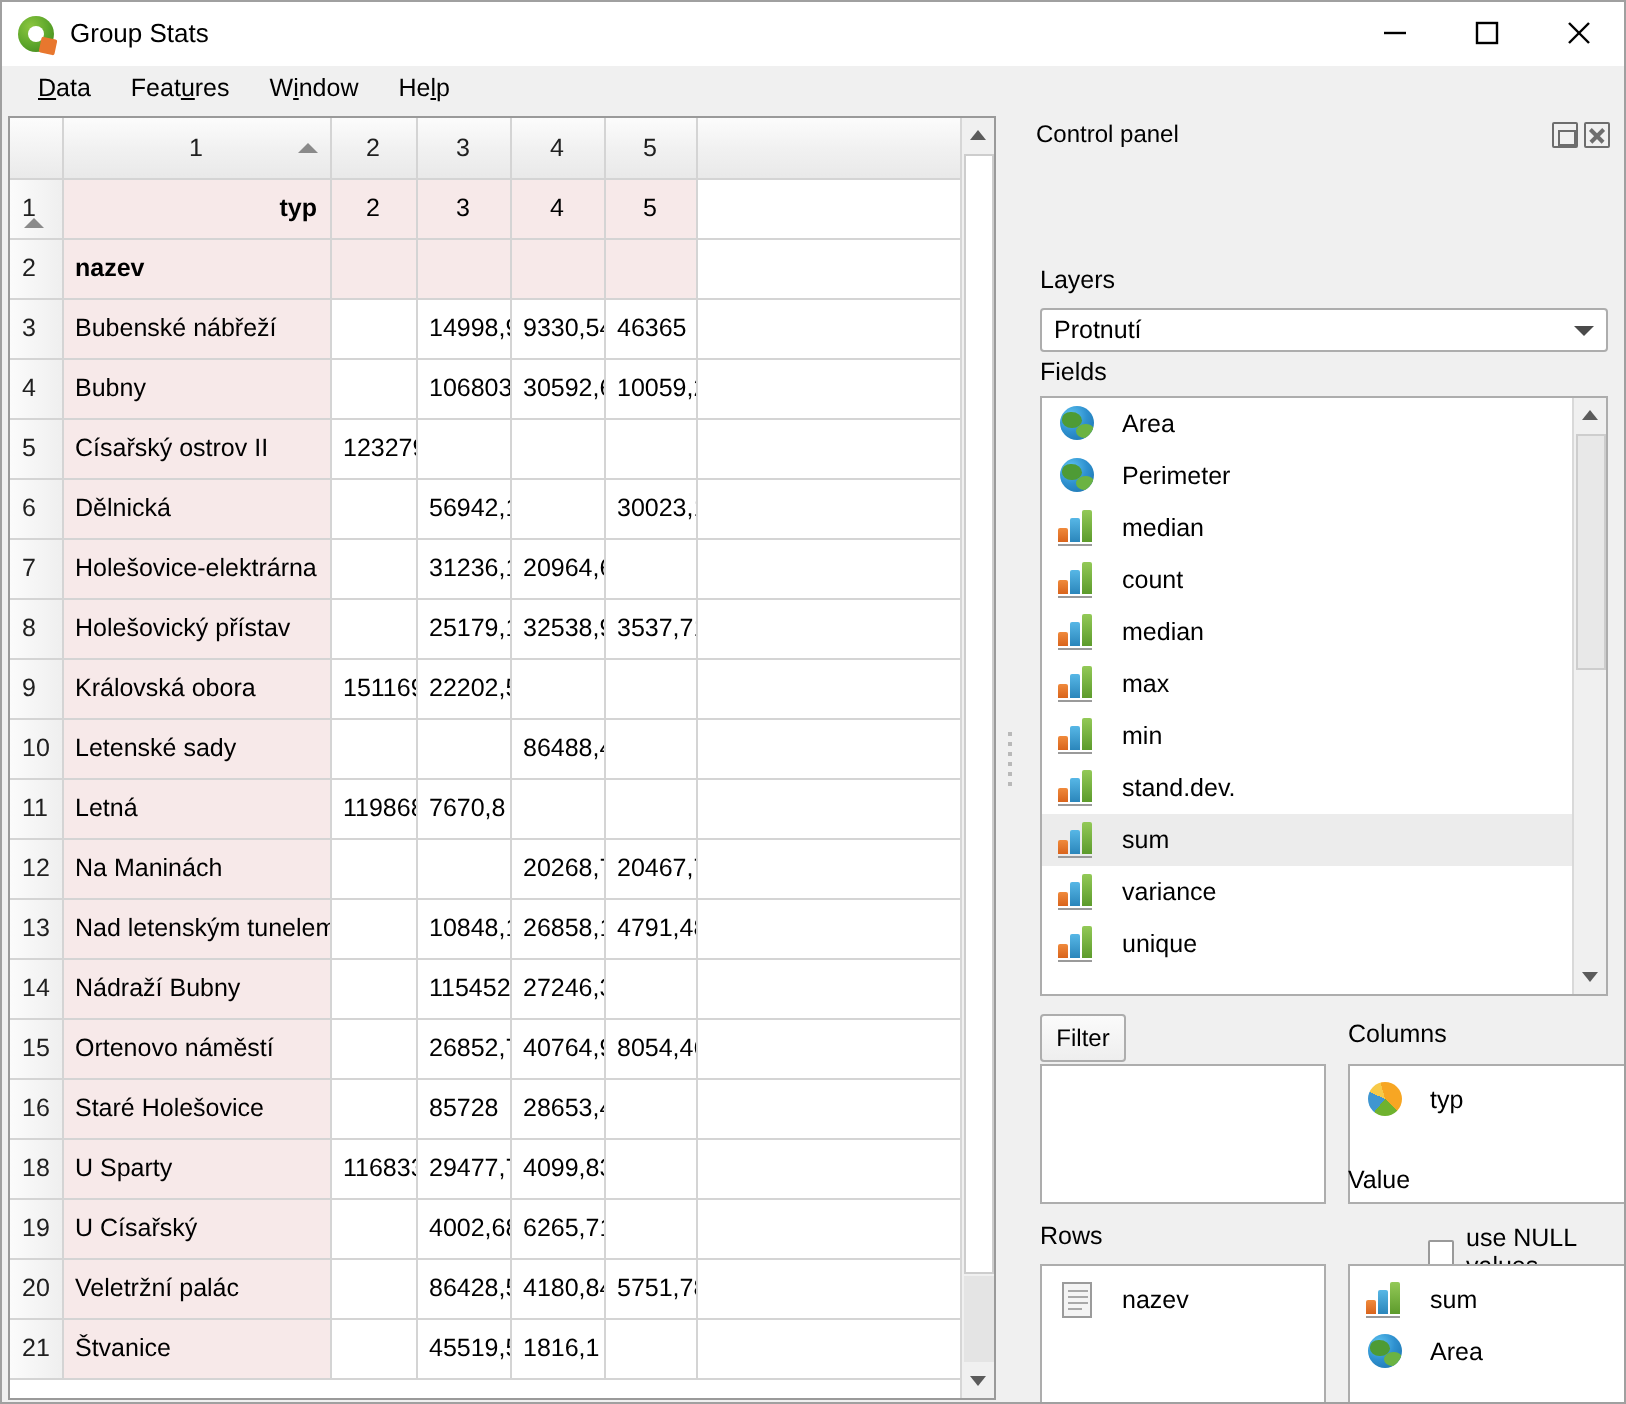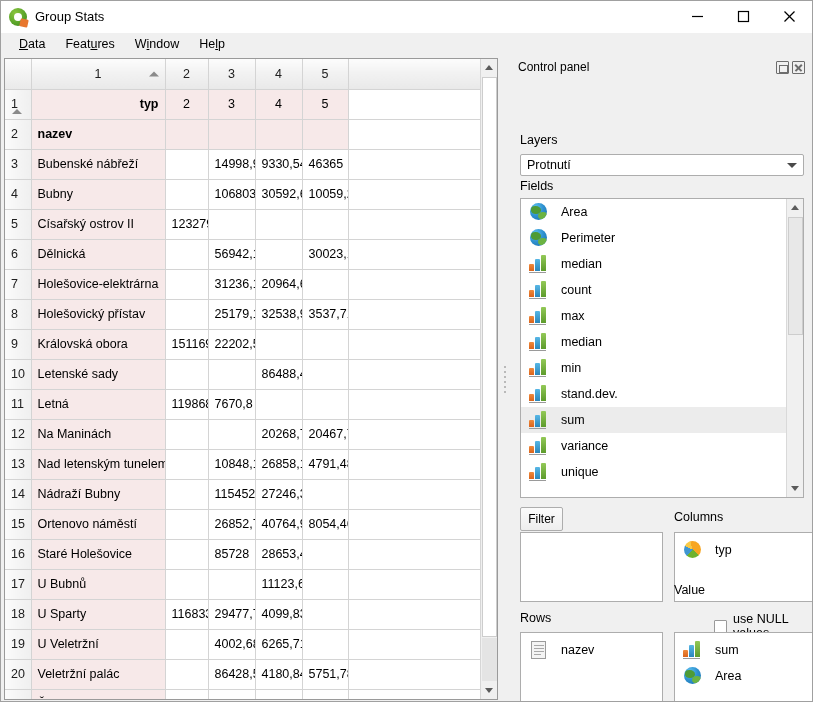--- a/index.html
+++ b/index.html
@@ -545,40 +545,31 @@
               <tr>
                 <td class="rowhdr">16</td>
                 <td class="namecell">Staré Holešovice</td>
                 <td class="datacell "></td>
                 <td class="datacell ">85728</td>
                 <td class="datacell ">28653,4</td>
                 <td class="datacell "></td>
                 <td class="datacell"></td>
               </tr>
               <tr>
-                <td class="rowhdr">17</td>
-                <td class="namecell">U Bubnů</td>
-                <td class="datacell "></td>
-                <td class="datacell "></td>
-                <td class="datacell ">11123,6</td>
-                <td class="datacell "></td>
-                <td class="datacell"></td>
-              </tr>
-              <tr>
                 <td class="rowhdr">18</td>
                 <td class="namecell">U Sparty</td>
                 <td class="datacell ">116833</td>
                 <td class="datacell ">29477,7</td>
                 <td class="datacell ">4099,83</td>
                 <td class="datacell "></td>
                 <td class="datacell"></td>
               </tr>
               <tr>
                 <td class="rowhdr">19</td>
-                <td class="namecell">U Veletržní</td>
+                <td class="namecell">U Císařský</td>
                 <td class="datacell "></td>
                 <td class="datacell ">4002,68</td>
                 <td class="datacell ">6265,71</td>
                 <td class="datacell "></td>
                 <td class="datacell"></td>
               </tr>
               <tr>
                 <td class="rowhdr">20</td>
                 <td class="namecell">Veletržní palác</td>
                 <td class="datacell "></td>
@@ -669,29 +660,29 @@
                 <b class="b3"></b>
               </span>
               <span>count</span>
             </div>
             <div class="field-row">
               <span class="ico bars">
                 <b class="b1"></b>
                 <b class="b2"></b>
                 <b class="b3"></b>
               </span>
+              <span>median</span>
+            </div>
+            <div class="field-row">
+              <span class="ico bars">
+                <b class="b1"></b>
+                <b class="b2"></b>
+                <b class="b3"></b>
+              </span>
               <span>max</span>
-            </div>
-            <div class="field-row">
-              <span class="ico bars">
-                <b class="b1"></b>
-                <b class="b2"></b>
-                <b class="b3"></b>
-              </span>
-              <span>median</span>
             </div>
             <div class="field-row">
               <span class="ico bars">
                 <b class="b1"></b>
                 <b class="b2"></b>
                 <b class="b3"></b>
               </span>
               <span>min</span>
             </div>
             <div class="field-row">

